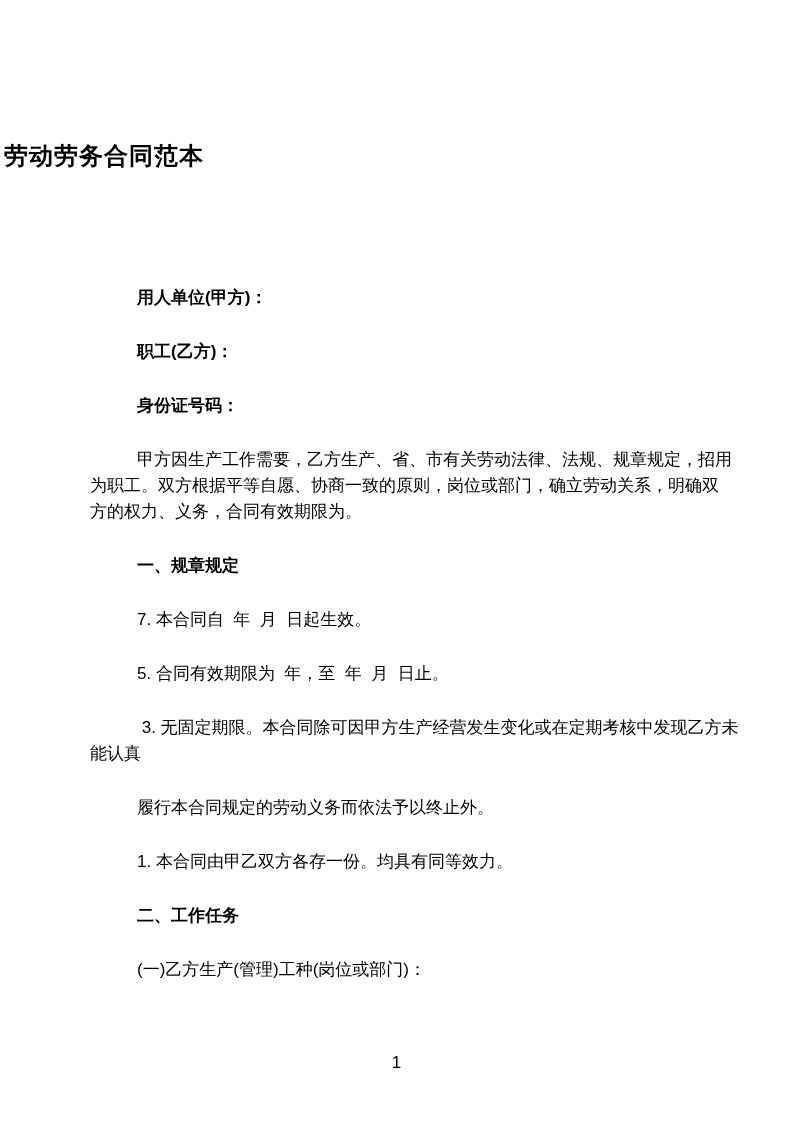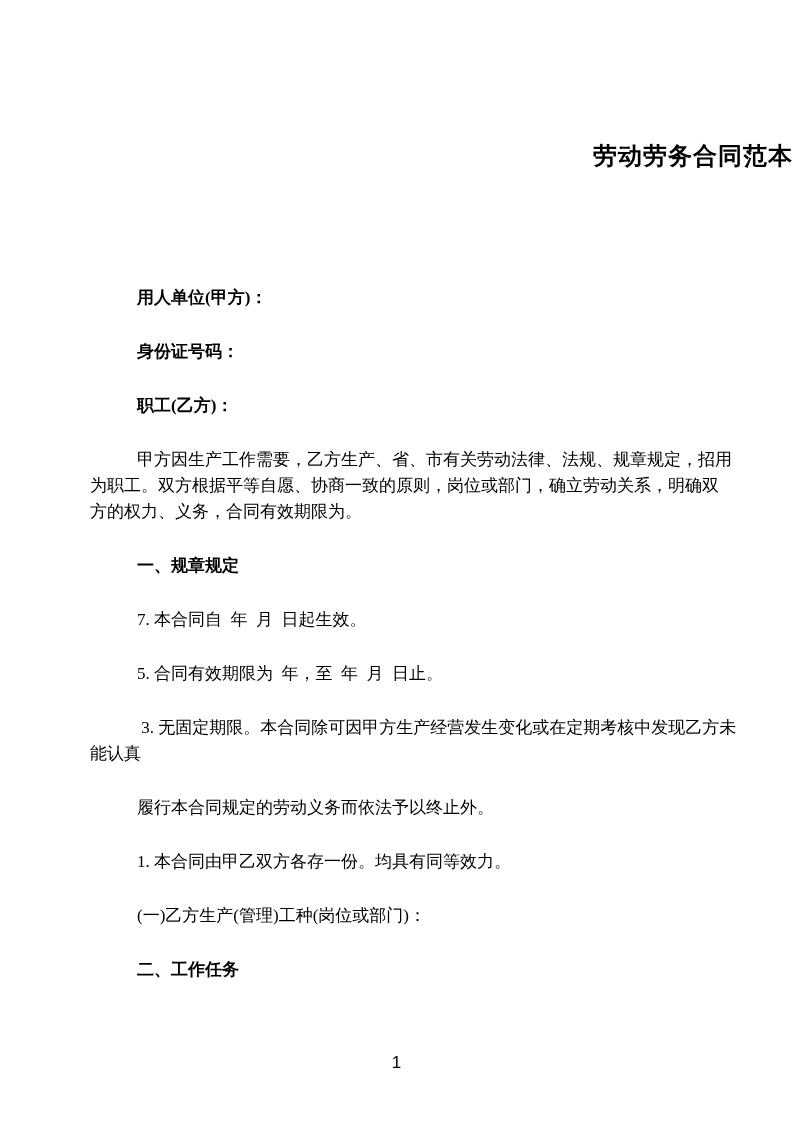--- a/index.html
+++ b/index.html
@@ -14,42 +14,41 @@
     margin: 0 auto;
     background: #ffffff;
     color: #000000;
     font-family: "Liberation Sans", "DejaVu Sans", sans-serif;
     font-size: 17px;
     line-height: 26px;
     overflow: hidden;
   }
   .doc-title {
     margin: 139px 0 112px 4px;
-    text-align: right;
+    text-align: left;
     font-size: 24px;
     line-height: 34px;
     font-weight: 700;
     letter-spacing: 1px;
   }
   .doc-body {
     padding: 0 78px 0 90px;
   }
   .para {
     margin: 0 0 28px 0;
     font-weight: 400;
   }
   .para.bold {
     font-weight: 700;
   }
   .line {
     white-space: pre;
   }
   .line.indent {
     text-indent: 47px;
-    font-family: Liberation Serif, serif;
   }
   .page-number {
     position: absolute;
     left: 0;
     bottom: 46px;
     width: 100%;
     text-align: center;
     font-size: 17px;
     line-height: 26px;
   }
@@ -58,24 +57,24 @@
 <body>
 
 <div class="page">
   <h1 class="doc-title">劳动劳务合同范本</h1>
 
   <div class="doc-body">
       <div class="para bold">
         <div class="line indent">用人单位(甲方)：</div>
       </div>
       <div class="para bold">
-        <div class="line indent">身份证号码：</div>
+        <div class="line indent">职工(乙方)：</div>
       </div>
       <div class="para bold">
-        <div class="line indent">职工(乙方)：</div>
+        <div class="line indent">身份证号码：</div>
       </div>
       <div class="para">
         <div class="line indent">甲方因生产工作需要，乙方生产、省、市有关劳动法律、法规、规章规定，招用</div>
         <div class="line">为职工。双方根据平等自愿、协商一致的原则，岗位或部门，确立劳动关系，明确双</div>
         <div class="line">方的权力、义务，合同有效期限为。</div>
       </div>
       <div class="para bold">
         <div class="line indent">一、规章规定</div>
       </div>
       <div class="para">
@@ -87,22 +86,22 @@
       <div class="para">
         <div class="line indent"> 3. 无固定期限。本合同除可因甲方生产经营发生变化或在定期考核中发现乙方未</div>
         <div class="line">能认真</div>
       </div>
       <div class="para">
         <div class="line indent">履行本合同规定的劳动义务而依法予以终止外。</div>
       </div>
       <div class="para">
         <div class="line indent">1. 本合同由甲乙双方各存一份。均具有同等效力。</div>
       </div>
+      <div class="para bold">
+        <div class="line indent">二、工作任务</div>
+      </div>
       <div class="para">
         <div class="line indent">(一)乙方生产(管理)工种(岗位或部门)：</div>
-      </div>
-      <div class="para bold">
-        <div class="line indent">二、工作任务</div>
       </div>
     </div>
 
   <div class="page-number">1</div>
 </div>
 
 </body></html>

